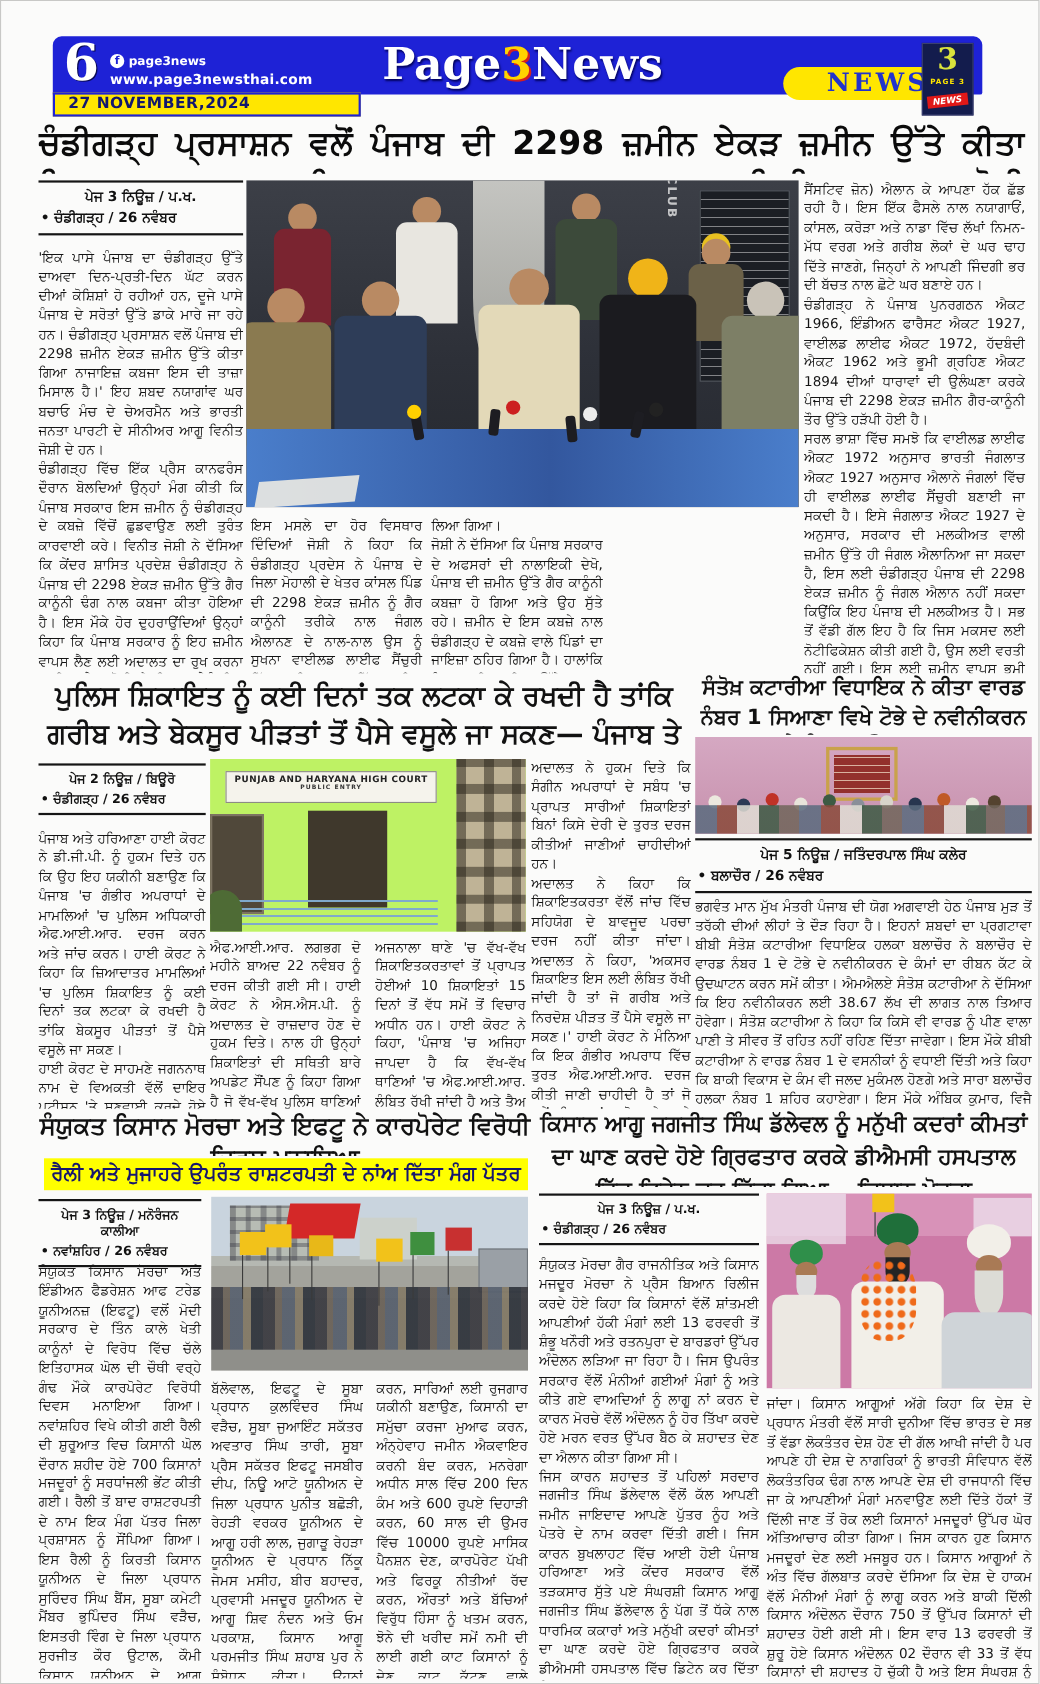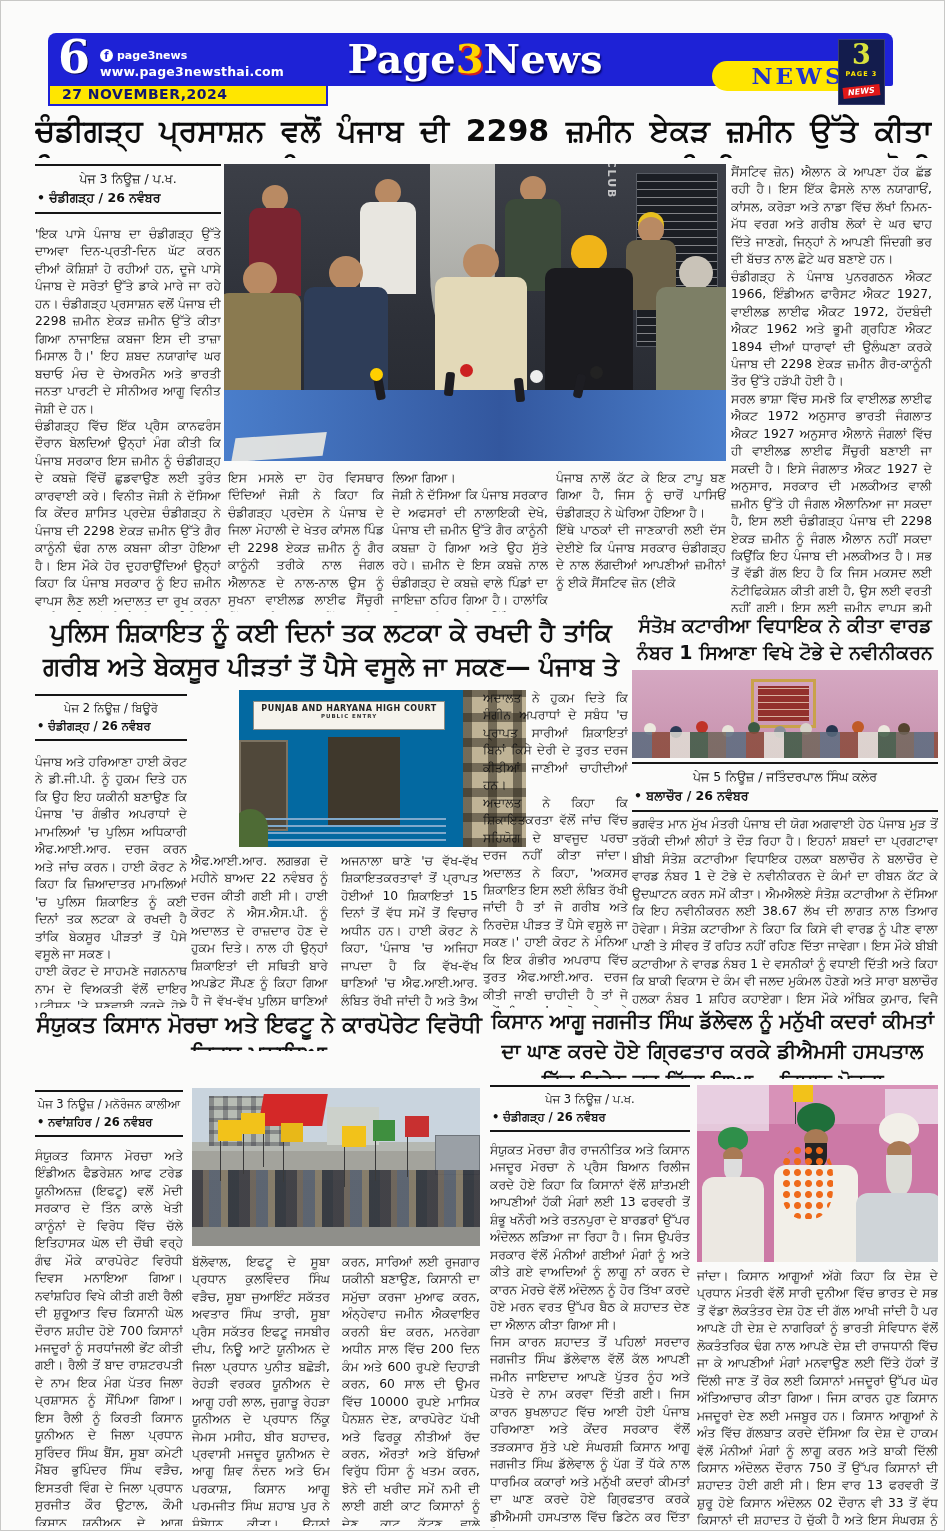--- a/index.html
+++ b/index.html
@@ -30,21 +30,21 @@
   
   .h1{left:35px;top:111px;width:897px;height:47px;font-size:30px;font-weight:700;color:#0b0b0b;
       text-align:justify;text-align-last:justify;line-height:1.3;overflow:hidden;}
   .h2{left:35px;top:616px;width:592px;height:70px;font-size:25px;font-weight:700;text-align:center;line-height:1.35;overflow:hidden;}
   .h2b{left:632px;top:612px;width:306px;height:56px;font-size:19px;font-weight:700;text-align:center;line-height:1.4;overflow:hidden;}
   .h3{left:35px;top:1011px;width:448px;height:40px;font-size:22px;font-weight:700;text-align:center;line-height:1.3;overflow:hidden;}
   .h3sub{left:40px;top:1053px;width:440px;height:29px;background:#ffff00;font-size:18px;font-weight:700;color:#16166e;
          text-align:center;line-height:29px;overflow:hidden;}
   .h4{left:487px;top:1006px;width:451px;height:73px;font-size:20px;font-weight:700;text-align:center;line-height:1.5;overflow:hidden;}
   .byl{box-sizing:border-box;border-top:2px solid #151515;border-bottom:2px solid #151515;padding:5px 2px 6px;}
-  .byl .src{display:block;text-align:center;font-weight:400;font-size:12.5px;line-height:1.3;}
+  .byl .src{display:block;text-align:center;font-weight:700;font-size:12.5px;line-height:1.3;}
   .byl .plc{display:block;font-weight:700;font-size:12.5px;margin-top:3px;}
   .byl.sm .src,.byl.sm .plc{font-size:11.5px;}
   .txt{font-size:12.3px;line-height:1.42;text-align:justify;white-space:pre-line;overflow:hidden;color:#141414;}
   
   .s1-byl{left:35px;top:164px;width:186px;}
   .s1-left{left:35px;top:226px;width:186px;height:386px;}
   .s1-photo{left:224px;top:164px;width:502px;height:297px;}
   .s1-ca{left:228px;top:470px;width:156px;height:142px;}
   .s1-cb{left:392px;top:470px;width:156px;height:142px;}
   .s1-cc{left:556px;top:470px;width:170px;height:142px;}
@@ -81,21 +81,21 @@
             background-image:repeating-linear-gradient(180deg,transparent 0 7px,rgba(255,255,255,.45) 7px 8px);}
   .pc-club{right:19%;top:3%;color:#e8e8e8;font-size:11px;font-weight:700;letter-spacing:2px;transform:rotate(90deg);opacity:.8;}
   .pp{position:absolute;text-align:center;}
   .pp .hd{width:26px;height:26px;border-radius:50%;background:#b98a63;margin:0 auto;}
   .pp .bd{border-radius:10px 10px 0 0;margin:-3px auto 0;}
   .pc-table{left:0;bottom:0;width:100%;height:24%;background:linear-gradient(90deg,#4a7ecb,#33579e 55%,#4a7ecb);}
   .mic{position:absolute;width:9px;height:24px;background:#1d1d22;border-radius:3px;}
   .foam{position:absolute;width:13px;height:13px;border-radius:50%;}
   .papers{position:absolute;left:2%;bottom:2%;width:18%;height:34%;background:#eceae2;transform:skewX(-14deg) rotate(-4deg);opacity:.9;}
   
-  .hc{background:#0369a1;margin-left:48px;}
+  .hc{background:#bef264;}
   .hc-sign{left:5%;top:7%;width:66%;height:17%;background:#f5f3ec;border:1px solid #8c8c84;text-align:center;}
   .hc-sign .l1{display:block;font-size:8px;font-weight:700;color:#222;letter-spacing:.5px;margin-top:2px;}
   .hc-sign .l2{display:block;font-size:5.5px;font-weight:700;color:#333;letter-spacing:1px;}
   .hc-door{left:31%;top:30%;width:25%;height:56%;background:#3f382c;}
   .hc-grid{right:0;top:0;width:22%;height:100%;background-color:#bfb396;
            background-image:repeating-linear-gradient(0deg,rgba(40,35,25,.5) 0 9px,transparent 9px 25px),
                             repeating-linear-gradient(90deg,rgba(40,35,25,.5) 0 9px,transparent 9px 25px);}
   .hc-glass{left:0;top:32%;width:17%;height:58%;background:#50483a;border:2px solid #7c7362;box-sizing:border-box;}
   .hc-rail{left:4%;bottom:4%;width:68%;height:17%;
            background:repeating-linear-gradient(0deg,#7fa9cc 0 2px,transparent 2px 7px);}
@@ -214,22 +214,20 @@
       <div class="foam" style="left:29%;top:-22px;background:#ffd000;"></div>
       <div class="foam" style="left:47%;top:-26px;background:#cc2020;"></div>
       <div class="foam" style="left:61%;top:-20px;background:#ededed;"></div>
       <div class="foam" style="left:73%;top:-24px;background:#222;"></div>
     </div>
   </div>
 
   <div class="abs txt s1-ca">ਇਸ ਮਸਲੇ ਦਾ ਹੋਰ ਵਿਸਥਾਰ ਦਿੰਦਿਆਂ ਜੋਸ਼ੀ ਨੇ ਕਿਹਾ ਕਿ ਚੰਡੀਗੜ੍ਹ ਪ੍ਰਦੇਸ ਨੇ ਪੰਜਾਬ ਦੇ ਜਿਲਾ ਮੋਹਾਲੀ ਦੇ ਖੇਤਰ ਕਾਂਸਲ ਪਿੰਡ ਦੀ 2298 ਏਕੜ ਜ਼ਮੀਨ ਨੂੰ ਗੈਰ ਕਾਨੂੰਨੀ ਤਰੀਕੇ ਨਾਲ ਜੰਗਲ ਐਲਾਨਣ ਦੇ ਨਾਲ-ਨਾਲ ਉਸ ਨੂੰ ਸੁਖਨਾ ਵਾਈਲਡ ਲਾਈਫ ਸੈਂਚੁਰੀ ਵਿੱਚ ਸ਼ਾਮਿਲ ਕਰ ਦਿੱਤਾ। ਇਸ ਤਰ੍ਹਾਂ ਹੁਣ ਚੰਡੀਗੜ੍ਹ ਵੱਲੋਂ ਪੰਜਾਬ ਦੀ 2298 ਏਕੜ ਜ਼ਮੀਨ ਉੱਤੇ ਡਾਕਾ ਮਾਰ</div>
   <div class="abs txt s1-cb">ਲਿਆ ਗਿਆ।
 ਜੋਸ਼ੀ ਨੇ ਦੱਸਿਆ ਕਿ ਪੰਜਾਬ ਸਰਕਾਰ ਦੇ ਅਫਸਰਾਂ ਦੀ ਨਾਲਾਇਕੀ ਦੇਖੋ, ਪੰਜਾਬ ਦੀ ਜ਼ਮੀਨ ਉੱਤੇ ਗੈਰ ਕਾਨੂੰਨੀ ਕਬਜ਼ਾ ਹੋ ਗਿਆ ਅਤੇ ਉਹ ਸੁੱਤੇ ਰਹੇ। ਜ਼ਮੀਨ ਦੇ ਇਸ ਕਬਜ਼ੇ ਨਾਲ ਚੰਡੀਗੜ੍ਹ ਦੇ ਕਬਜ਼ੇ ਵਾਲੇ ਪਿੰਡਾਂ ਦਾ ਜਾਇਜ਼ਾ ਠਹਿਰ ਗਿਆ ਹੈ। ਹਾਲਾਂਕਿ ਪੰਜਾਬ ਦੀ ਜ਼ਮੀਨ ਉੱਤੇ ਕਬਜ਼ਾ ਕਰਨ ਤੋਂ ਬਾਅਦ ਹੁਣ ਕਾਂਸਲ ਪਿੰਡ</div>
-  <div class="abs txt s1-cc">ਪੰਜਾਬ ਨਾਲੋਂ ਕੱਟ ਕੇ ਇਕ ਟਾਪੂ ਬਣ ਗਿਆ ਹੈ, ਜਿਸ ਨੂੰ ਚਾਰੋਂ ਪਾਸਿਓਂ ਚੰਡੀਗੜ੍ਹ ਨੇ ਘੇਰਿਆ ਹੋਇਆ ਹੈ।
-ਇੱਥੇ ਪਾਠਕਾਂ ਦੀ ਜਾਣਕਾਰੀ ਲਈ ਦੱਸ ਦੇਈਏ ਕਿ ਪੰਜਾਬ ਸਰਕਾਰ ਚੰਡੀਗੜ੍ਹ ਦੇ ਨਾਲ ਲੱਗਦੀਆਂ ਆਪਣੀਆਂ ਜ਼ਮੀਨਾਂ ਨੂੰ ਈਕੋ ਸੈਂਸਟਿਵ ਜ਼ੋਨ (ਈਕੋ</div>
   <div class="abs txt s1-right">ਸੈਂਸਟਿਵ ਜ਼ੋਨ) ਐਲਾਨ ਕੇ ਆਪਣਾ ਹੱਕ ਛੱਡ ਰਹੀ ਹੈ। ਇਸ ਇੱਕ ਫੈਸਲੇ ਨਾਲ ਨਯਾਗਾਓਂ, ਕਾਂਸਲ, ਕਰੋੜਾ ਅਤੇ ਨਾਡਾ ਵਿੱਚ ਲੱਖਾਂ ਨਿਮਨ-ਮੱਧ ਵਰਗ ਅਤੇ ਗਰੀਬ ਲੋਕਾਂ ਦੇ ਘਰ ਢਾਹ ਦਿੱਤੇ ਜਾਣਗੇ, ਜਿਨ੍ਹਾਂ ਨੇ ਆਪਣੀ ਜਿੰਦਗੀ ਭਰ ਦੀ ਬੱਚਤ ਨਾਲ ਛੋਟੇ ਘਰ ਬਣਾਏ ਹਨ।
 ਚੰਡੀਗੜ੍ਹ ਨੇ ਪੰਜਾਬ ਪੁਨਰਗਠਨ ਐਕਟ 1966, ਇੰਡੀਅਨ ਫਾਰੈਸਟ ਐਕਟ 1927, ਵਾਈਲਡ ਲਾਈਫ ਐਕਟ 1972, ਹੱਦਬੰਦੀ ਐਕਟ 1962 ਅਤੇ ਭੂਮੀ ਗ੍ਰਹਿਣ ਐਕਟ 1894 ਦੀਆਂ ਧਾਰਾਵਾਂ ਦੀ ਉਲੰਘਣਾ ਕਰਕੇ ਪੰਜਾਬ ਦੀ 2298 ਏਕੜ ਜ਼ਮੀਨ ਗੈਰ-ਕਾਨੂੰਨੀ ਤੌਰ ਉੱਤੇ ਹੜੱਪੀ ਹੋਈ ਹੈ।
 ਸਰਲ ਭਾਸ਼ਾ ਵਿੱਚ ਸਮਝੋ ਕਿ ਵਾਈਲਡ ਲਾਈਫ ਐਕਟ 1972 ਅਨੁਸਾਰ ਭਾਰਤੀ ਜੰਗਲਾਤ ਐਕਟ 1927 ਅਨੁਸਾਰ ਐਲਾਨੇ ਜੰਗਲਾਂ ਵਿੱਚ ਹੀ ਵਾਈਲਡ ਲਾਈਫ ਸੈਂਚੁਰੀ ਬਣਾਈ ਜਾ ਸਕਦੀ ਹੈ। ਇਸੇ ਜੰਗਲਾਤ ਐਕਟ 1927 ਦੇ ਅਨੁਸਾਰ, ਸਰਕਾਰ ਦੀ ਮਲਕੀਅਤ ਵਾਲੀ ਜ਼ਮੀਨ ਉੱਤੇ ਹੀ ਜੰਗਲ ਐਲਾਨਿਆ ਜਾ ਸਕਦਾ ਹੈ, ਇਸ ਲਈ ਚੰਡੀਗੜ੍ਹ ਪੰਜਾਬ ਦੀ 2298 ਏਕੜ ਜ਼ਮੀਨ ਨੂੰ ਜੰਗਲ ਐਲਾਨ ਨਹੀਂ ਸਕਦਾ ਕਿਉਂਕਿ ਇਹ ਪੰਜਾਬ ਦੀ ਮਲਕੀਅਤ ਹੈ। ਸਭ ਤੋਂ ਵੱਡੀ ਗੱਲ ਇਹ ਹੈ ਕਿ ਜਿਸ ਮਕਸਦ ਲਈ ਨੋਟੀਫਿਕੇਸ਼ਨ ਕੀਤੀ ਗਈ ਹੈ, ਉਸ ਲਈ ਵਰਤੀ ਨਹੀਂ ਗਈ। ਇਸ ਲਈ ਜ਼ਮੀਨ ਵਾਪਸ ਭੂਮੀ ਮਾਲਕਾਂ ਨੂੰ ਮਿਲਣੀ ਚਾਹੀਦੀ ਹੈ, ਜਾਂ ਇਹ ਜ਼ਮੀਨ ਗੈਰ-ਕਾਨੂੰਨੀ ਹੈ।</div>
 
   <div class="abs h2">ਪੁਲਿਸ ਸ਼ਿਕਾਇਤ ਨੂੰ ਕਈ ਦਿਨਾਂ ਤਕ ਲਟਕਾ ਕੇ ਰਖਦੀ ਹੈ ਤਾਂਕਿ ਗਰੀਬ ਅਤੇ ਬੇਕਸੂਰ ਪੀੜਤਾਂ ਤੋਂ ਪੈਸੇ ਵਸੂਲੇ ਜਾ ਸਕਣ— ਪੰਜਾਬ ਤੇ ਹਰਿਆਣਾ ਹਾਈਕੋਰਟ</div>
 
   <div class="abs byl sm s2-byl">
     <span class="src">ਪੇਜ 2 ਨਿਊਜ਼ / ਬਿਊਰੋ</span>
     <span class="plc">• ਚੰਡੀਗੜ੍ਹ / 26 ਨਵੰਬਰ</span>
   </div>
@@ -261,20 +259,21 @@
     <div class="ph-el pond-bodies"></div>
   </div>
 
   <div class="abs byl p-byl">
     <span class="src">ਪੇਜ 5 ਨਿਊਜ਼ / ਜਤਿੰਦਰਪਾਲ ਸਿੰਘ ਕਲੇਰ</span>
     <span class="plc">• ਬਲਾਚੌਰ / 26 ਨਵੰਬਰ</span>
   </div>
   <div class="abs txt p-body">ਭਗਵੰਤ ਮਾਨ ਮੁੱਖ ਮੰਤਰੀ ਪੰਜਾਬ ਦੀ ਯੋਗ ਅਗਵਾਈ ਹੇਠ ਪੰਜਾਬ ਮੁੜ ਤੋਂ ਤਰੱਕੀ ਦੀਆਂ ਲੀਹਾਂ ਤੇ ਦੌੜ ਰਿਹਾ ਹੈ। ਇਹਨਾਂ ਸ਼ਬਦਾਂ ਦਾ ਪ੍ਰਗਟਾਵਾ ਬੀਬੀ ਸੰਤੋਸ਼ ਕਟਾਰੀਆ ਵਿਧਾਇਕ ਹਲਕਾ ਬਲਾਚੌਰ ਨੇ ਬਲਾਚੌਰ ਦੇ ਵਾਰਡ ਨੰਬਰ 1 ਦੇ ਟੋਭੇ ਦੇ ਨਵੀਨੀਕਰਨ ਦੇ ਕੰਮਾਂ ਦਾ ਰੀਬਨ ਕੱਟ ਕੇ ਉਦਘਾਟਨ ਕਰਨ ਸਮੇਂ ਕੀਤਾ। ਐਮਐਲਏ ਸੰਤੋਸ਼ ਕਟਾਰੀਆ ਨੇ ਦੱਸਿਆ ਕਿ ਇਹ ਨਵੀਨੀਕਰਨ ਲਈ 38.67 ਲੱਖ ਦੀ ਲਾਗਤ ਨਾਲ ਤਿਆਰ ਹੋਵੇਗਾ। ਸੰਤੋਸ਼ ਕਟਾਰੀਆ ਨੇ ਕਿਹਾ ਕਿ ਕਿਸੇ ਵੀ ਵਾਰਡ ਨੂੰ ਪੀਣ ਵਾਲਾ ਪਾਣੀ ਤੇ ਸੀਵਰ ਤੋਂ ਰਹਿਤ ਨਹੀਂ ਰਹਿਣ ਦਿੱਤਾ ਜਾਵੇਗਾ। ਇਸ ਮੌਕੇ ਬੀਬੀ ਕਟਾਰੀਆ ਨੇ ਵਾਰਡ ਨੰਬਰ 1 ਦੇ ਵਸਨੀਕਾਂ ਨੂੰ ਵਧਾਈ ਦਿੱਤੀ ਅਤੇ ਕਿਹਾ ਕਿ ਬਾਕੀ ਵਿਕਾਸ ਦੇ ਕੰਮ ਵੀ ਜਲਦ ਮੁਕੰਮਲ ਹੋਣਗੇ ਅਤੇ ਸਾਰਾ ਬਲਾਚੌਰ ਹਲਕਾ ਨੰਬਰ 1 ਸ਼ਹਿਰ ਕਹਾਏਗਾ। ਇਸ ਮੌਕੇ ਅੰਬਿਕ ਕੁਮਾਰ, ਵਿਜੈ ਕੁਮਾਰ, ਰੂਪ ਚੰਦ ਚੌਧਰੀ, ਫਵਿੱਤਰ ਕੁਮਾਰ, ਅਮਰੀਕ ਸਿੰਘ, ਜਸਪ੍ਰੀਤ ਸਿੰਘ ਅਤੇ ਹੋਰ ਪਤਵੰਤੇ ਵਿਅਕਤੀ ਹਾਜ਼ਰ ਸਨ।</div>
 
   <div class="abs h3">ਸੰਯੁਕਤ ਕਿਸਾਨ ਮੋਰਚਾ ਅਤੇ ਇਫਟੂ ਨੇ ਕਾਰਪੋਰੇਟ ਵਿਰੋਧੀ ਦਿਵਸ ਮਨਾਇਆ</div>
+  <div class="abs h3sub">ਰੈਲੀ ਅਤੇ ਮੁਜਾਹਰੇ ਉਪਰੰਤ ਰਾਸ਼ਟਰਪਤੀ ਦੇ ਨਾਂਅ ਦਿੱਤਾ ਮੰਗ ਪੱਤਰ</div>
 
   <div class="abs byl sm s3-byl">
     <span class="src">ਪੇਜ 3 ਨਿਊਜ਼ / ਮਨੋਰੰਜਨ ਕਾਲੀਆ</span>
     <span class="plc">• ਨਵਾਂਸ਼ਹਿਰ / 26 ਨਵੰਬਰ</span>
   </div>
   <div class="abs txt s3-c1">ਸੰਯੁਕਤ ਕਿਸਾਨ ਮੋਰਚਾ ਅਤੇ ਇੰਡੀਅਨ ਫੈਡਰੇਸ਼ਨ ਆਫ ਟਰੇਡ ਯੂਨੀਅਨਜ਼ (ਇਫਟੂ) ਵਲੋਂ ਮੋਦੀ ਸਰਕਾਰ ਦੇ ਤਿੰਨ ਕਾਲੇ ਖੇਤੀ ਕਾਨੂੰਨਾਂ ਦੇ ਵਿਰੋਧ ਵਿੱਚ ਚੱਲੇ ਇਤਿਹਾਸਕ ਘੋਲ ਦੀ ਚੌਥੀ ਵਰ੍ਹੇ ਗੰਢ ਮੌਕੇ ਕਾਰਪੋਰੇਟ ਵਿਰੋਧੀ ਦਿਵਸ ਮਨਾਇਆ ਗਿਆ। ਨਵਾਂਸ਼ਹਿਰ ਵਿਖੇ ਕੀਤੀ ਗਈ ਰੈਲੀ ਦੀ ਸ਼ੁਰੂਆਤ ਵਿਚ ਕਿਸਾਨੀ ਘੋਲ ਦੌਰਾਨ ਸ਼ਹੀਦ ਹੋਏ 700 ਕਿਸਾਨਾਂ ਮਜਦੂਰਾਂ ਨੂੰ ਸਰਧਾਂਜਲੀ ਭੇਂਟ ਕੀਤੀ ਗਈ। ਰੈਲੀ ਤੋਂ ਬਾਦ ਰਾਸ਼ਟਰਪਤੀ ਦੇ ਨਾਮ ਇਕ ਮੰਗ ਪੱਤਰ ਜਿਲਾ ਪ੍ਰਸ਼ਾਸਨ ਨੂੰ ਸੌਂਪਿਆ ਗਿਆ। ਇਸ ਰੈਲੀ ਨੂੰ ਕਿਰਤੀ ਕਿਸਾਨ ਯੂਨੀਅਨ ਦੇ ਜਿਲਾ ਪ੍ਰਧਾਨ ਸੁਰਿੰਦਰ ਸਿੰਘ ਬੈਂਸ, ਸੂਬਾ ਕਮੇਟੀ ਮੈਂਬਰ ਭੁਪਿੰਦਰ ਸਿੰਘ ਵੜੈਚ, ਇਸਤਰੀ ਵਿੰਗ ਦੇ ਜਿਲਾ ਪ੍ਰਧਾਨ ਸੁਰਜੀਤ ਕੌਰ ਉਟਾਲ, ਕੌਮੀ ਕਿਸਾਨ ਯੂਨੀਅਨ ਦੇ ਆਗੂ ਨਿਰਮਲ ਸਿੰਘ, ਭਾਰਤੀ ਕਿਸਾਨ ਯੂਨੀਅਨ (ਲੱਖੋਵਾਲ) ਦੇ ਸੂਬਾ ਜਨਰਲ ਸਕੱਤਰ ਰਣਜੀਤ ਸਿੰਘ ਰਟੈਂਡਾ, ਭਾਰਤੀ ਕਿਸਾਨ ਯੂਨੀਅਨ (ਰਾਜੇਵਾਲ) ਦੇ ਜਨਰਲ ਸਕੱਤਰ ਗੁਰਮੁਖ ਸਿੰਘ ਬੱਲ, ਬੀ.ਕੇ.ਯੂ. (ਕਾਦੀਆਂ) ਦੇ ਆਗੂ ਸੁਖਵਿੰਦਰ ਸਿੰਘ</div>
 
   <div class="abs photo march s3-photo">
     <div class="ph-el m-b1"></div>
     <div class="ph-el m-b2"></div>

